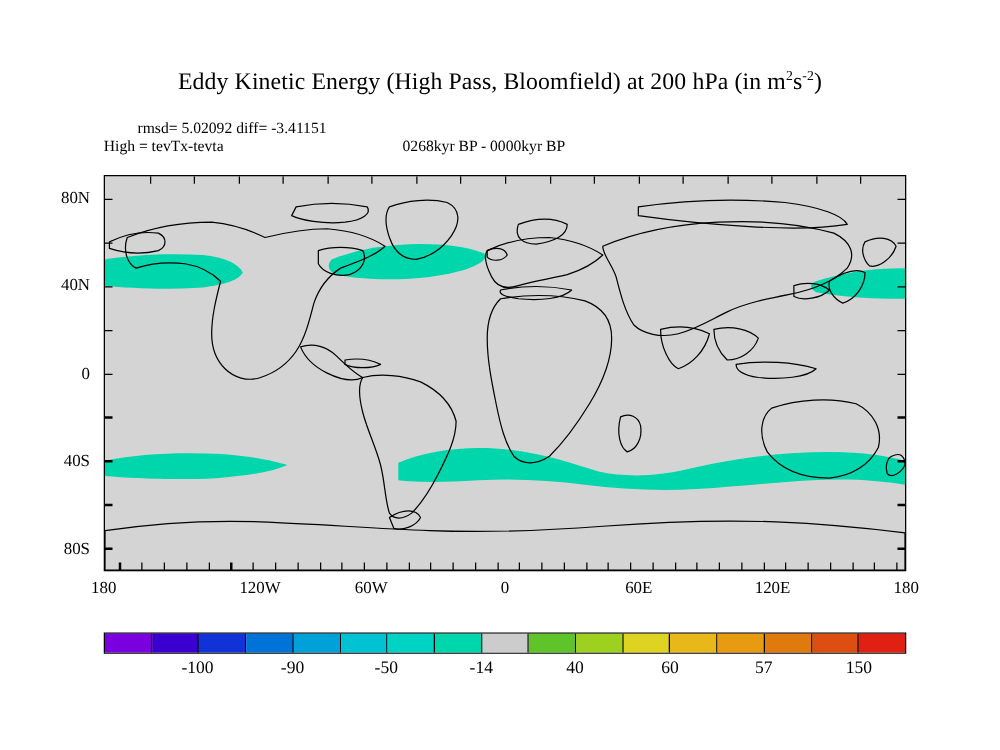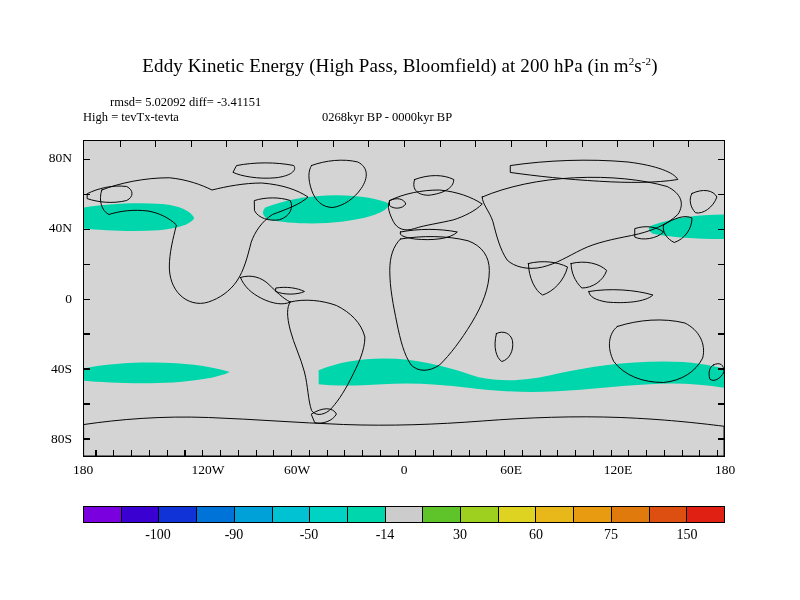--- a/index.html
+++ b/index.html
@@ -272,16 +272,16 @@
   <div class="cell" style="background: rgb(232, 154, 16);"></div>
   <div class="cell" style="background: rgb(224, 122, 12);"></div>
   <div class="cell" style="background: rgb(221, 79, 16);"></div>
   <div class="cell" style="background: rgb(224, 32, 18);"></div>
 </div>
 
 <div class="cblabel" style="left:158px">-100</div>
 <div class="cblabel" style="left:234px">-90</div>
 <div class="cblabel" style="left:309px">-50</div>
 <div class="cblabel" style="left:385px">-14</div>
-<div class="cblabel" style="left:460px">30</div>
+<div class="cblabel" style="left:460px">40</div>
 <div class="cblabel" style="left:536px">60</div>
-<div class="cblabel" style="left:611px">75</div>
+<div class="cblabel" style="left:611px">57</div>
 <div class="cblabel" style="left:687px">150</div>
 
 </body></html>

